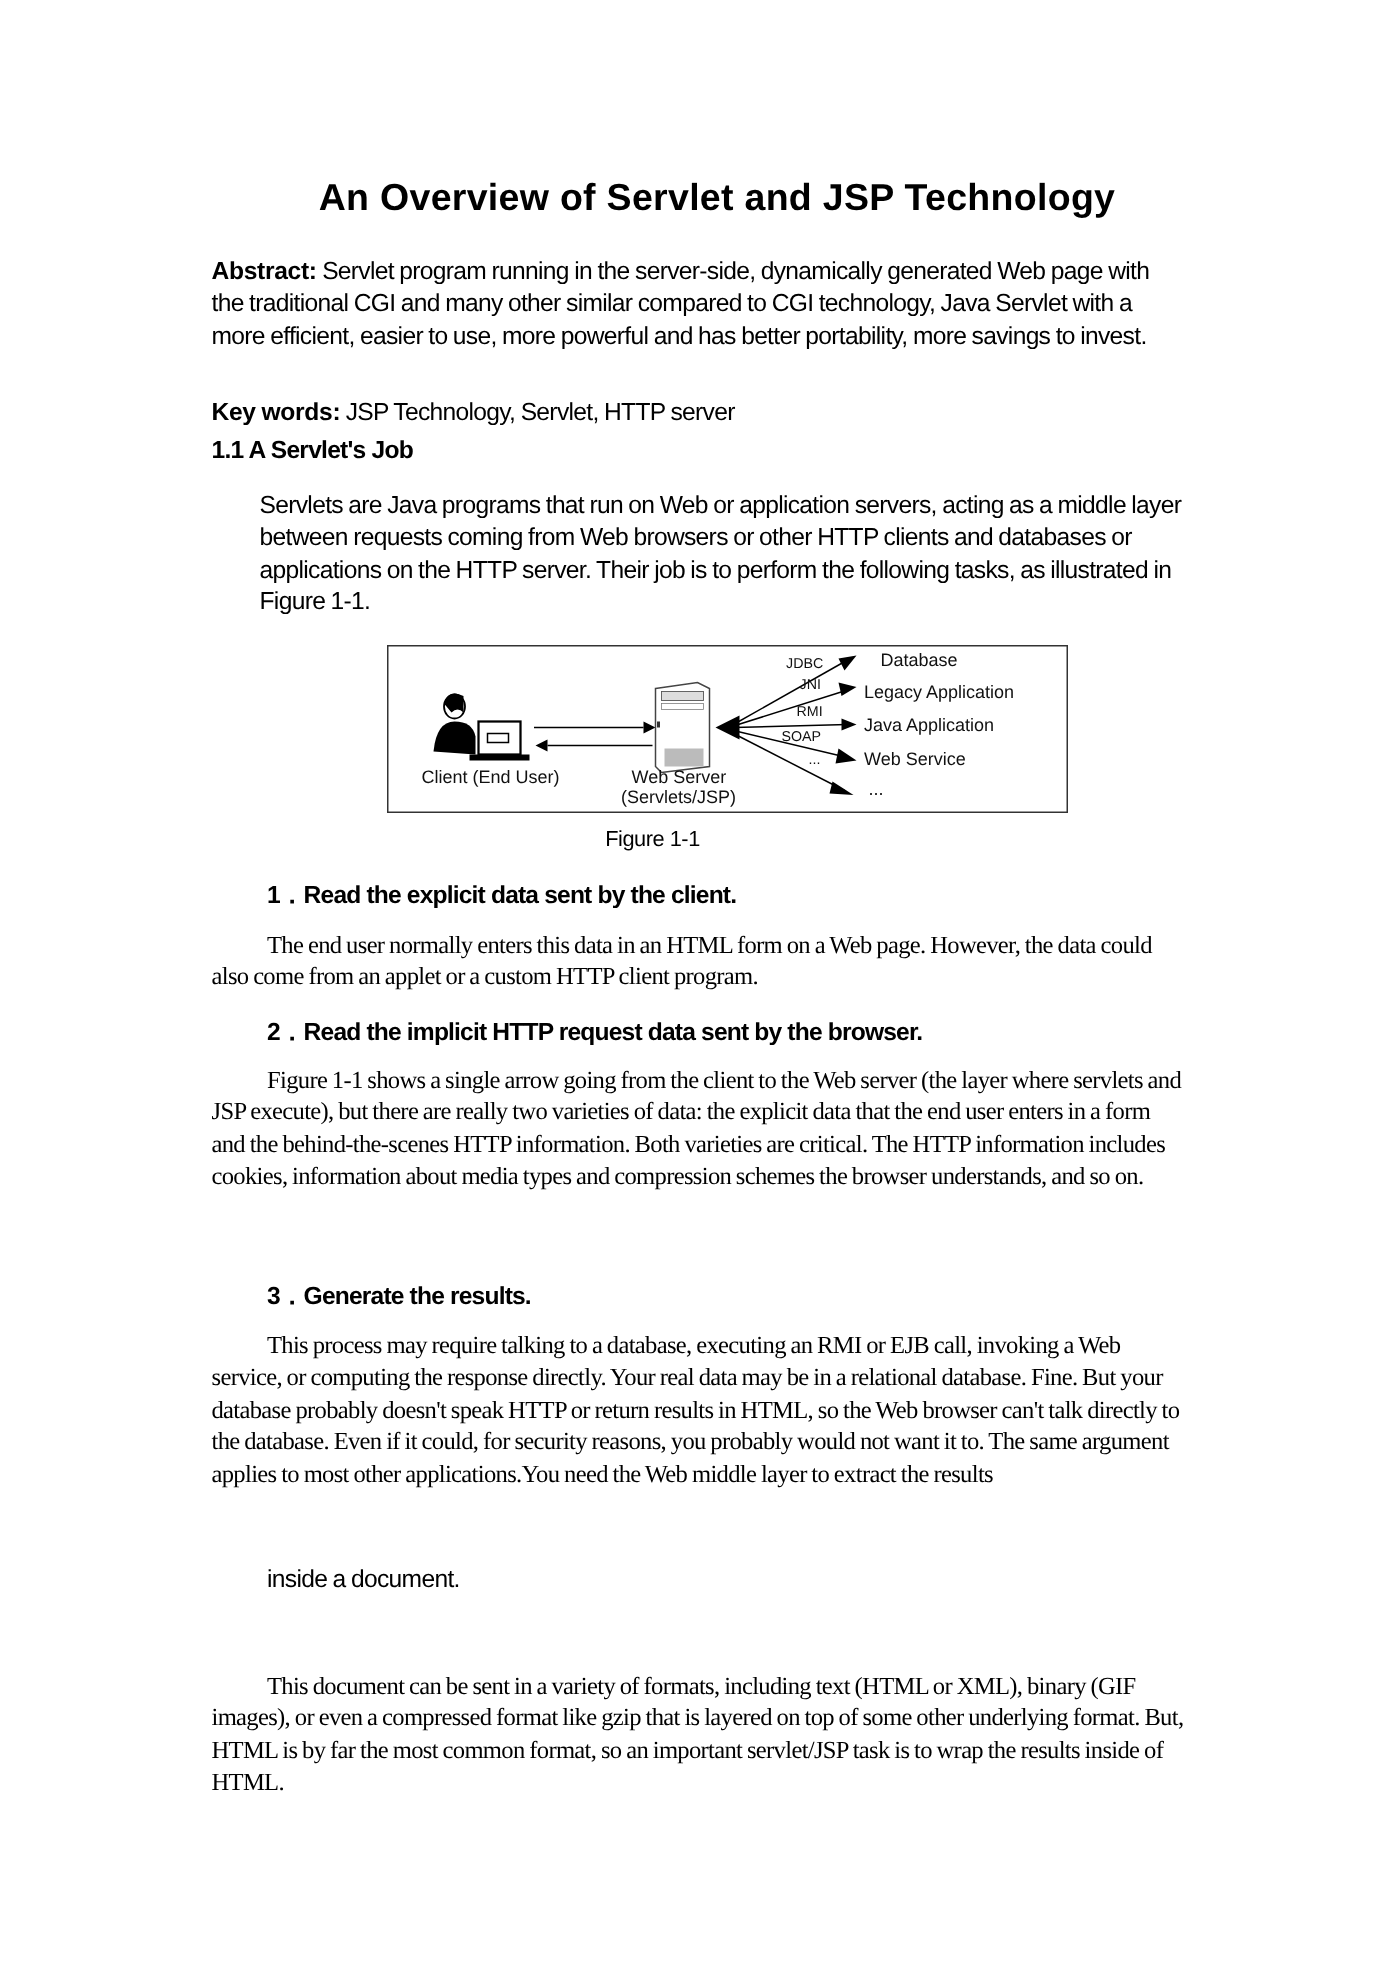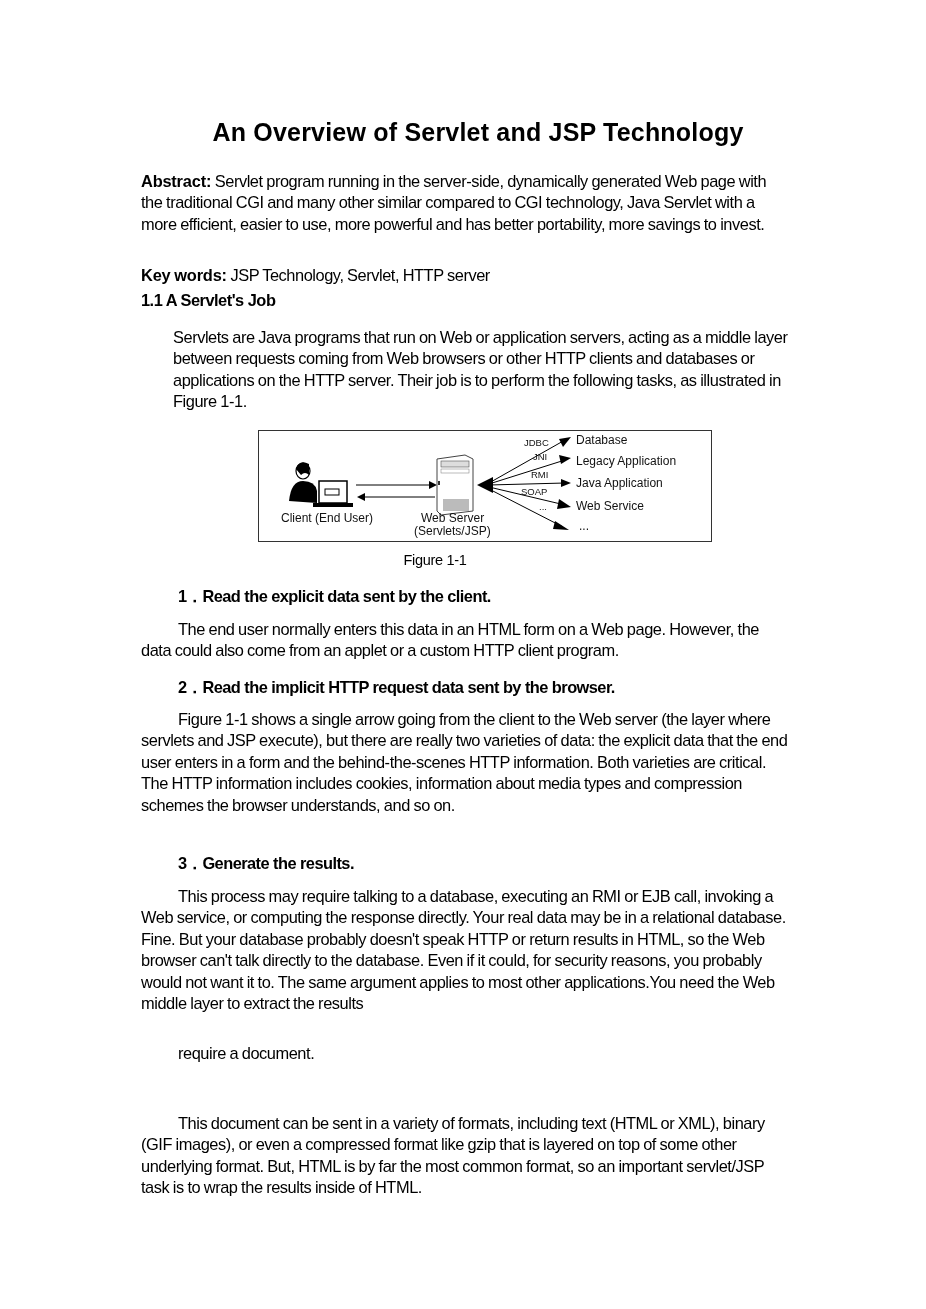--- a/index.html
+++ b/index.html
@@ -6,21 +6,21 @@
   body { width:926px; height:1309px; position:relative; overflow:hidden;
          font-family:"Liberation Sans", sans-serif; color:#000; }
   .page { position:absolute; left:0; top:0; width:926px; height:1309px; }
   .title { position:absolute; left:0; width:926px; top:118px; text-align:center;
            font-size:25px; font-weight:bold; letter-spacing:0.2px; padding-left:30px; box-sizing:border-box; }
   .txt { position:absolute; left:141px; width:650px; font-size:16.4px; line-height:21.4px;
          letter-spacing:-0.45px; word-spacing:-0.5px; }
   .txt b { letter-spacing:-0.2px; }
   .heading { position:absolute; left:141px; font-size:16.4px; font-weight:bold; letter-spacing:-0.5px; }
   .item-h { position:absolute; left:178px; font-size:16.4px; font-weight:bold; letter-spacing:-0.55px; }
-  .indent { text-indent:37px; }
+  .indent { text-indent:37px;font-family:Liberation Serif, serif; }
   .figure { position:absolute; left:258px; top:430px; width:454px; height:112px;
             border:1px solid #333; box-sizing:border-box; }
   .caption { position:absolute; left:0; width:840px; top:552px; text-align:center;
              font-size:14.5px; padding-left:30px; box-sizing:border-box; letter-spacing:-0.3px; }
   .fig-label { position:absolute; font-size:12px; font-family:"Liberation Sans", sans-serif; white-space:nowrap; color:#111; }
   .fig-small { position:absolute; font-size:9.5px; white-space:nowrap; color:#111; }
 </style>
 </head>
 <body>
 
@@ -76,34 +76,34 @@
     <div class="fig-label" style="left:22px;top:80px;">Client (End User)</div>
     <div class="fig-label" style="left:162px;top:80px;">Web Server</div>
     <div class="fig-label" style="left:155px;top:93px;">(Servlets/JSP)</div>
 
     <div class="fig-small" style="left:265px;top:6px;">JDBC</div>
     <div class="fig-small" style="left:274px;top:20px;">JNI</div>
     <div class="fig-small" style="left:272px;top:38px;">RMI</div>
     <div class="fig-small" style="left:262px;top:55px;">SOAP</div>
     <div class="fig-small" style="left:280px;top:70px;">...</div>
 
-    <div class="fig-label" style="left:317px;top:2px;">Database</div>
+    <div class="fig-label" style="left:328px;top:2px;">Database</div>
     <div class="fig-label" style="left:317px;top:23px;">Legacy Application</div>
     <div class="fig-label" style="left:317px;top:45px;">Java Application</div>
     <div class="fig-label" style="left:317px;top:68px;">Web Service</div>
     <div class="fig-label" style="left:320px;top:88px;">...</div>
   </div>
 
   <div class="caption">Figure 1-1</div>
 
   <div class="item-h" style="top:586px;">1．Read the explicit data sent by the client.</div>
   <div class="txt indent" style="top:619px;">The end user normally enters this data in an HTML form on a Web page. However, the data could also come from an applet or a custom HTTP client program.</div>
 
   <div class="item-h" style="top:677px;">2．Read the implicit HTTP request data sent by the browser.</div>
   <div class="txt indent" style="top:709px;">Figure 1-1 shows a single arrow going from the client to the Web server (the layer where servlets and JSP execute), but there are really two varieties of data: the explicit data that the end user enters in a form and the behind-the-scenes HTTP information. Both varieties are critical. The HTTP information includes cookies, information about media types and compression schemes the browser understands, and so on.</div>
 
   <div class="item-h" style="top:853px;">3．Generate the results.</div>
   <div class="txt indent" style="top:886px;">This process may require talking to a database, executing an RMI or EJB call, invoking a Web service, or computing the response directly. Your real data may be in a relational database. Fine. But your database probably doesn't speak HTTP or return results in HTML, so the Web browser can't talk directly to the database. Even if it could, for security reasons, you probably would not want it to. The same argument applies to most other applications.You need the Web middle layer to extract the results</div>
-  <div class="txt" style="top:1043px;left:178px;width:600px;">require a document.</div>
+  <div class="txt" style="top:1043px;left:178px;width:600px;">inside a document.</div>
 
   <div class="txt indent" style="top:1113px;">This document can be sent in a variety of formats, including text (HTML or XML), binary (GIF images), or even a compressed format like gzip that is layered on top of some other underlying format. But, HTML is by far the most common format, so an important servlet/JSP task is to wrap the results inside of HTML.</div>
 
 </div>
 
 </body></html>

